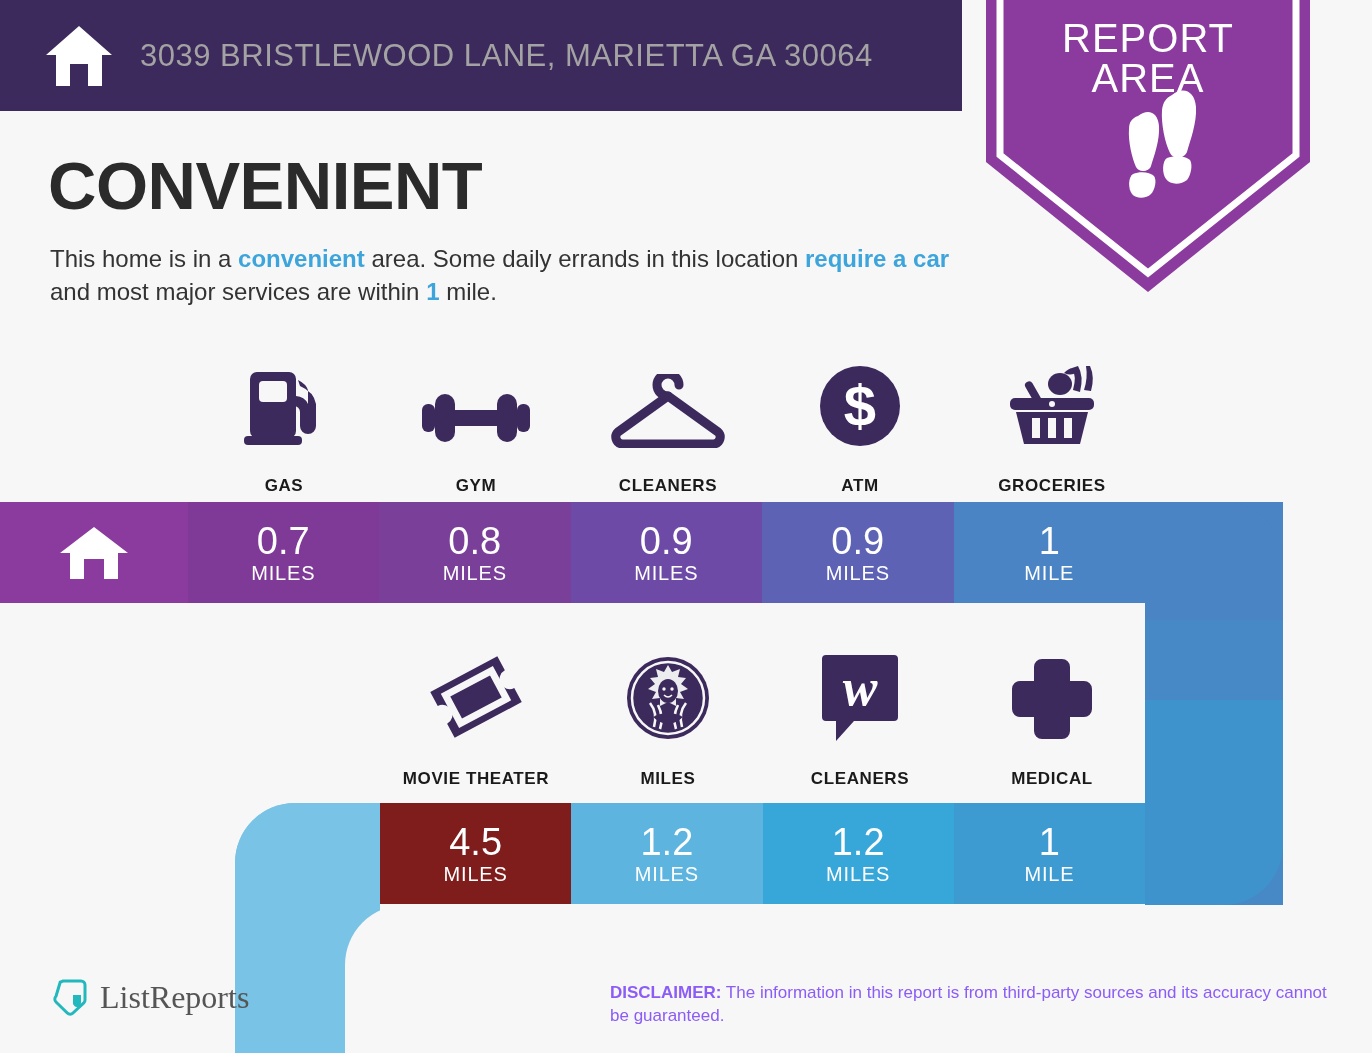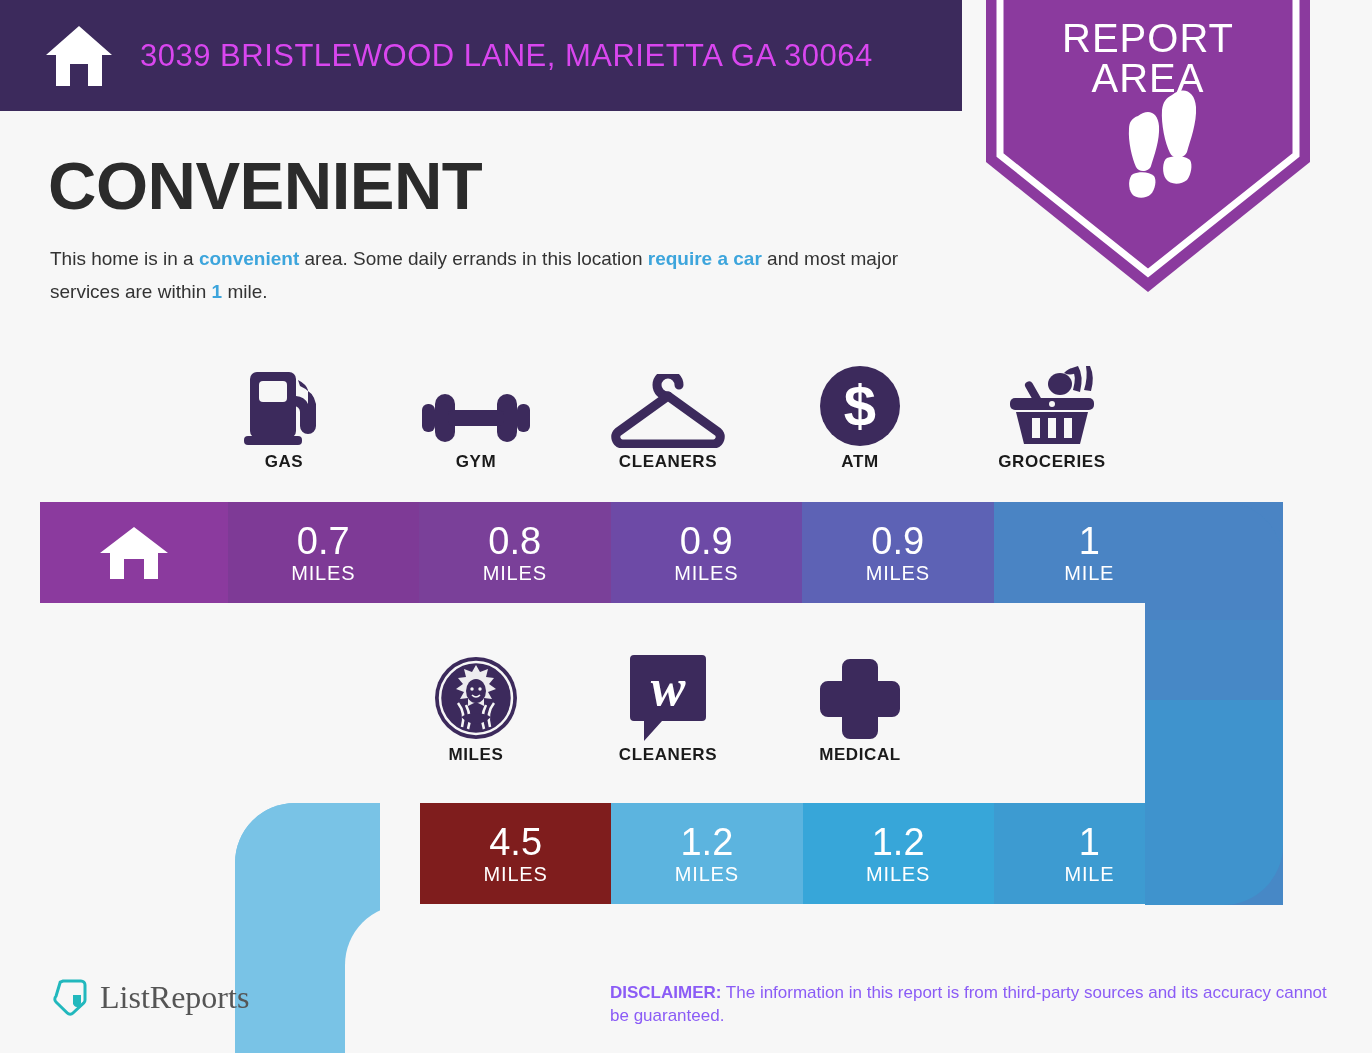--- a/index.html
+++ b/index.html
@@ -13,21 +13,21 @@
 
   
   .header {
     position:absolute; left:0; top:0; width:962px; height:111px;
     background:#3c2a5c;
     display:flex; align-items:center;
   }
   .header-home { margin-left:44px; width:70px; height:64px; flex:none; }
   .header-address {
     margin-left:26px;
-    color:#d946ef;
+    color:#a3a3a3;
     font-size:31px;
     letter-spacing:0.5px;
     font-weight:400;
     white-space:nowrap;
   }
 
   
   .badge {
     position:absolute; left:986px; top:-6px; width:324px; height:298px;
     z-index:5;
@@ -41,42 +41,42 @@
   }
 
   
   .title {
     position:absolute; left:48px; top:152px;
     font-size:67px; line-height:67px; font-weight:700;
     color:#2b2b2b; letter-spacing:-0.5px;
   }
   .subtitle {
     position:absolute; left:50px; top:242px; width:900px;
-    font-size:19px; line-height:33px; color:#333333;
+    font-size:24px; line-height:33px; color:#333333;
   }
   .hl { color:#3da5dc; font-weight:700; }
 
   
   .icon-row { position:absolute; display:flex; }
   .icon-row.row1 { left:188px; top:362px; width:960px; }
   .icon-row.row2 { left:380px; top:655px; width:768px; }
   .icon-cell {
     width:192px; display:flex; flex-direction:column;
     align-items:center; justify-content:flex-end;
   }
   .icon-glyph { height:86px; display:flex; align-items:flex-end; justify-content:center; }
   .icon-label {
-    margin-top:4px; font-size:17px; font-weight:700;
+    margin-top:28px; font-size:17px; font-weight:700;
     color:#1a1a1a; letter-spacing:0.6px; white-space:nowrap;
   }
 
   
   .ribbon { position:absolute; left:0; top:0; width:1372px; height:1053px; z-index:1; }
 
-  .bar { position:absolute; display:flex; height:101px;margin-left:40px; }
+  .bar { position:absolute; display:flex; height:101px; }
   .bar.bar1 { left:0; top:502px; width:1145px; }
   .bar.bar2 { left:380px; top:803px; width:765px; }
 
   .seg {
     width:192px; height:101px;
     display:flex; flex-direction:column;
     align-items:center; justify-content:center;
     color:#ffffff;
   }
   .seg.home-seg { width:188px; }
@@ -246,20 +246,31 @@
     <div class="seg-unit">MILES</div>
   </div>
   <div class="seg" style="background:#4a84c4;">
     <div class="seg-value">1</div>
     <div class="seg-unit">MILE</div>
   </div>
 </div>
 
 <div class="icon-row row2">
 
+  <div class="icon-cell">
+    <div class="icon-glyph">
+      <svg width="96" height="88" viewBox="0 0 96 88">
+        <g transform="rotate(-28 48 44)">
+          <path d="M10 18 H86 V34 a10 10 0 0 0 0 20 V70 H10 V54 a10 10 0 0 0 0 -20 Z" fill="#3c2a5c"></path>
+          <rect x="22" y="28" width="52" height="32" fill="none" stroke="#f7f7f7" stroke-width="7"></rect>
+        </g>
+      </svg>
+    </div>
+    <div class="icon-label">MOVIE THEATER</div>
+  </div>
 
   <div class="icon-cell">
     <div class="icon-glyph">
       <svg width="86" height="86" viewBox="0 0 86 86">
         <circle cx="43" cy="43" r="41" fill="#3c2a5c"></circle>
         <circle cx="43" cy="43" r="36" fill="none" stroke="#f7f7f7" stroke-width="2.5"></circle>
         <path d="M43 10 l4 7 l8 -3 l-2 8 l8 1 l-5 6 l7 5 l-8 3 l4 7 l-8 -1 l0 8 l-8 -4 l-8 4 l0 -8 l-8 1 l4 -7 l-8 -3 l7 -5 l-5 -6 l8 -1 l-2 -8 l8 3 Z" fill="#f7f7f7" opacity="0.95"></path>
         <ellipse cx="43" cy="36" rx="10" ry="12" fill="#3c2a5c"></ellipse>
         <circle cx="39" cy="34" r="1.7" fill="#f7f7f7"></circle>
         <circle cx="47" cy="34" r="1.7" fill="#f7f7f7"></circle>

